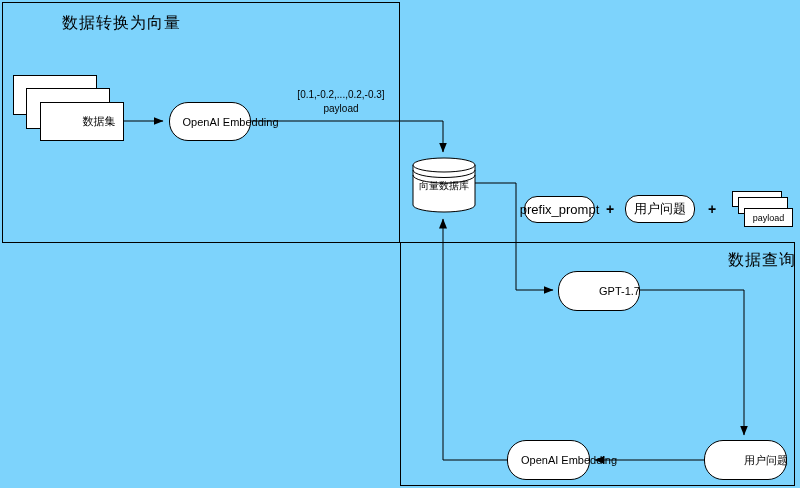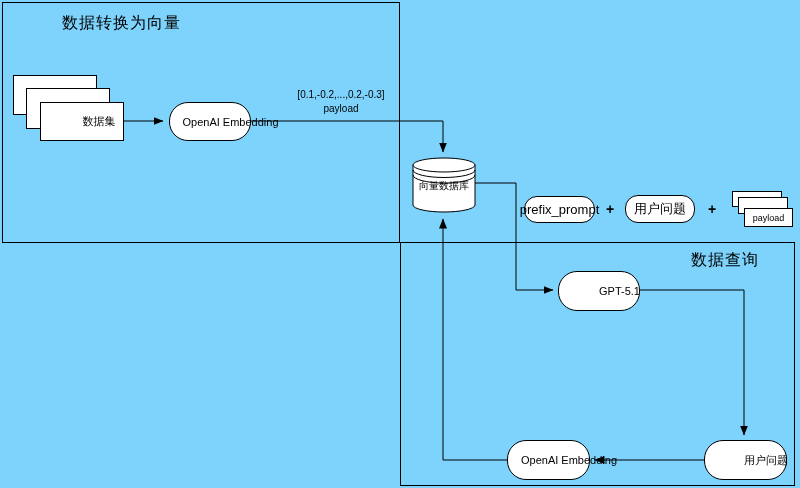--- a/index.html
+++ b/index.html
@@ -55,21 +55,21 @@
 
     <g>
       <path d="M413,165 L413,205 A31,7 0 0 0 475,205 L475,165" fill="#fff" stroke="#000" stroke-width="1"></path>
       <ellipse cx="444" cy="165" rx="31" ry="7" fill="#fff" stroke="#000" stroke-width="1"></ellipse>
       <path d="M413,170 A31,7.5 0 0 0 475,170" fill="none" stroke="#000" stroke-width="1"></path>
       <path d="M413,175 A31,8 0 0 0 475,175" fill="none" stroke="#000" stroke-width="1"></path>
     </g>
   </svg>
 
   <div class="region-title" style="left:62px;top:13px;">数据转换为向量</div>
-  <div class="region-title" style="left:691px;top:250px;">数据查询</div>
+  <div class="region-title" style="left:728px;top:250px;">数据查询</div>
 
   <div class="stack-card" style="left:13px;top:75px;width:84px;height:40px;"></div>
   <div class="stack-card" style="left:26px;top:88px;width:84px;height:41px;"></div>
   <div class="node" style="left:40px;top:102px;width:84px;height:39px;padding-left:34px;">
     <span>数据集</span>
   </div>
 
   <div class="node rounded" style="left:169px;top:102px;width:82px;height:39px;">
     <span>OpenAI Embedding</span>
   </div>
@@ -90,21 +90,21 @@
   </div>
   <div class="plus" style="left:708px;top:202px;">+</div>
 
   <div class="stack-card" style="left:732px;top:191px;width:50px;height:16px;"></div>
   <div class="stack-card" style="left:738px;top:197px;width:50px;height:17px;"></div>
   <div class="node tiny-label" style="left:744px;top:208px;width:49px;height:19px;">
     <span>payload</span>
   </div>
 
   <div class="node rounded" style="left:558px;top:271px;width:82px;height:40px;">
-    <span>GPT-5.1</span>
+    <span>GPT-1.7</span>
   </div>
 
   <div class="node rounded" style="left:507px;top:440px;width:83px;height:40px;">
     <span>OpenAI Embedding</span>
   </div>
 
   <div class="node rounded" style="left:704px;top:440px;width:83px;height:40px;">
     <span>用户问题</span>
   </div>
 

